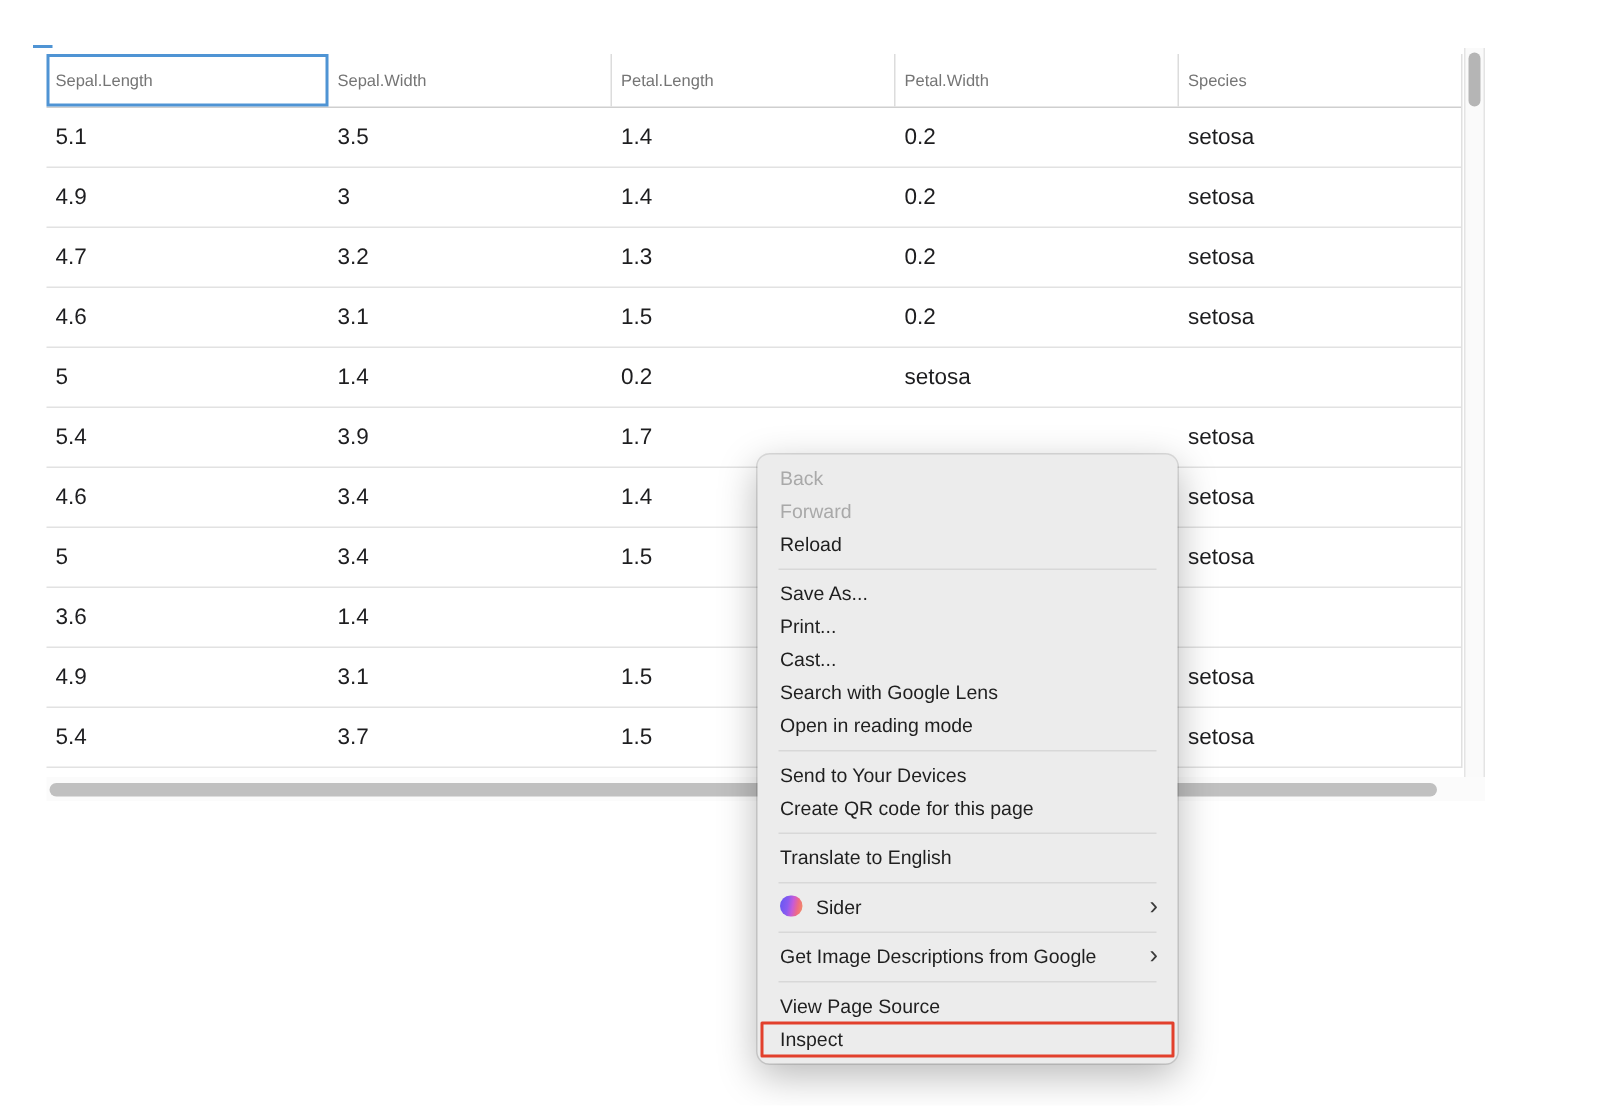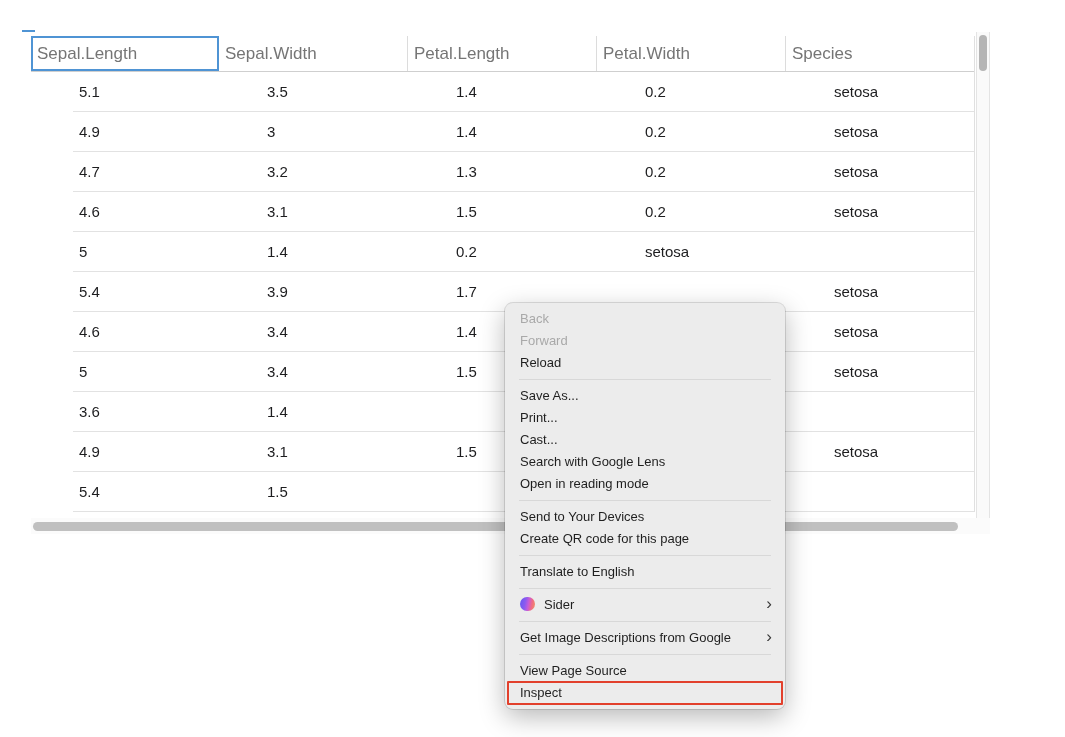--- a/index.html
+++ b/index.html
@@ -17,25 +17,25 @@
   .stage{position:relative;width:1065px;height:737px;background:#fff;
          font-family:"Liberation Sans",sans-serif;}
 
   
   .stray{position:absolute;left:22px;top:30px;width:13px;height:2px;background:var(--focus-blue);}
 
   
   .table-area{position:absolute;left:31px;top:36px;width:944px;border-right:1px solid #e0e0e0;}
   .thead{display:flex;height:36px;border-bottom:1px solid var(--header-border);}
   .th{width:189px;flex:0 0 189px;display:flex;align-items:center;padding-left:6px;
-      font-size:17px;color:var(--header-text);border-right:1px solid #dcdcdc;overflow:hidden;}
+      font-size:11px;color:var(--header-text);border-right:1px solid #dcdcdc;overflow:hidden;}
   .th:first-child{flex-basis:188px;width:188px;}
   .th:last-child{border-right:none;}
   .th.focused{border:2px solid var(--focus-blue);padding-left:4px;}
-  .tr{display:flex;height:40px;border-bottom:1px solid var(--row-border);margin-left:42px;}
+  .tr{display:flex;height:40px;border-bottom:1px solid var(--row-border);}
   .td{width:189px;flex:0 0 189px;display:flex;align-items:center;padding-left:6px;
       font-size:15px;color:var(--cell-text);overflow:hidden;}
   .td:first-child{flex-basis:188px;width:188px;}
 
   
   .vscroll{position:absolute;left:976px;top:32px;width:14px;height:502px;background:#fafafa;
            border-left:1px solid #e4e4e4;border-right:1px solid #e4e4e4;}
   .vthumb{position:absolute;left:2px;top:3px;width:8px;height:36px;
           background:var(--scroll-thumb);border-radius:4px;}
   .hscroll{position:absolute;left:31px;top:518px;width:959px;height:16px;background:#fbfbfb;}
@@ -138,20 +138,21 @@
       </div>
         <div class="tr">
         <div class="td">4.9</div>
         <div class="td">3.1</div>
         <div class="td">1.5</div>
         <div class="td"></div>
         <div class="td">setosa</div>
       </div>
         <div class="tr">
         <div class="td">5.4</div>
+        <div class="td">3.7</div>
         <div class="td">1.5</div>
         <div class="td"></div>
         <div class="td">setosa</div>
       </div>
       </div>
   </div>
 
   <div class="vscroll">
     <div class="vthumb"></div>
   </div>

